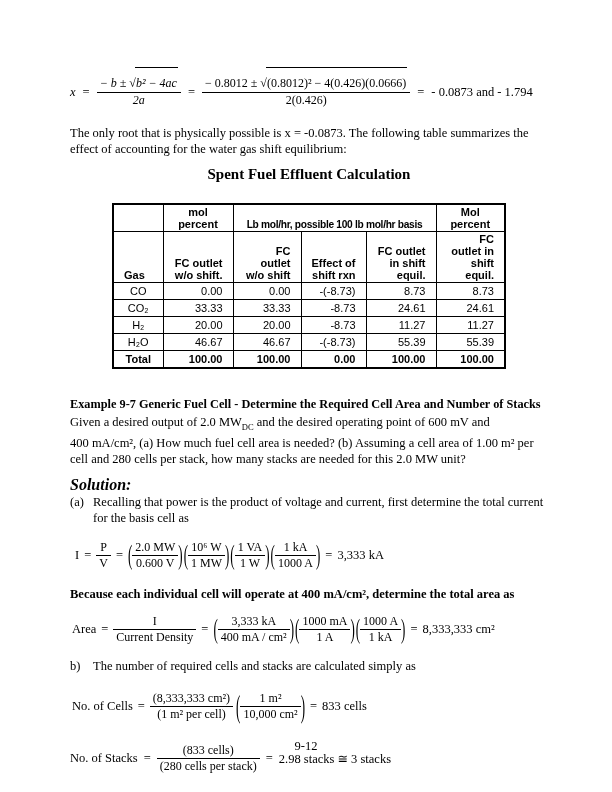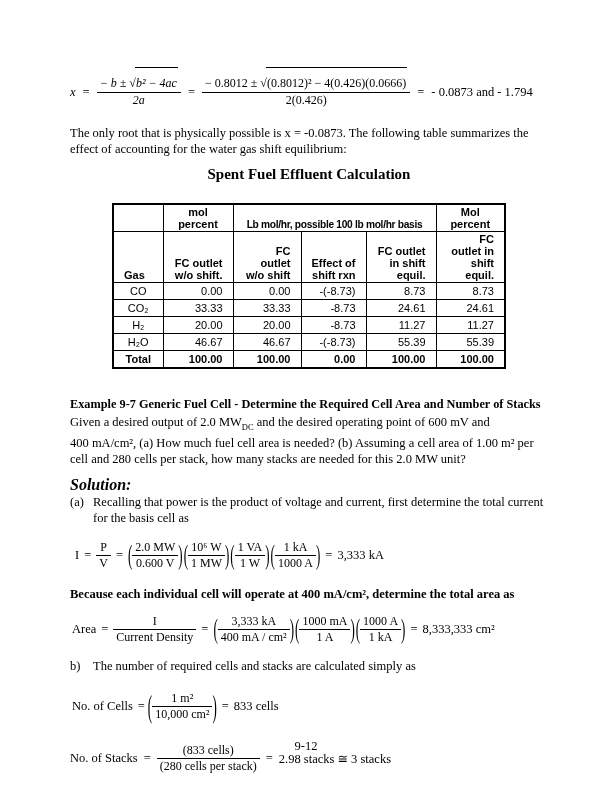--- a/index.html
+++ b/index.html
@@ -256,20 +256,24 @@
   </div>
 
   <div class="step body-text">
     <span class="marker">b)</span>
     <span class="stepbody">The number of required cells and stacks are calculated simply as</span>
   </div>
 
   <div class="eq" id="eq-cells">
     <span>No. of Cells</span>
     <span>=</span>
+    <span class="frac">
+      <span class="num">(8,333,333 cm²)</span>
+      <span class="den">(1 m² per cell)</span>
+    </span>
     <span class="factor" style="margin-left:-2px;">
       <span class="bp tall">(</span>
       <span class="frac">
           <span class="num">1 m²</span>
           <span class="den">10,000 cm²</span>
         </span>
       <span class="bp tall">)</span>
     </span>
     <span>=</span>
     <span class="res">833 cells</span>

